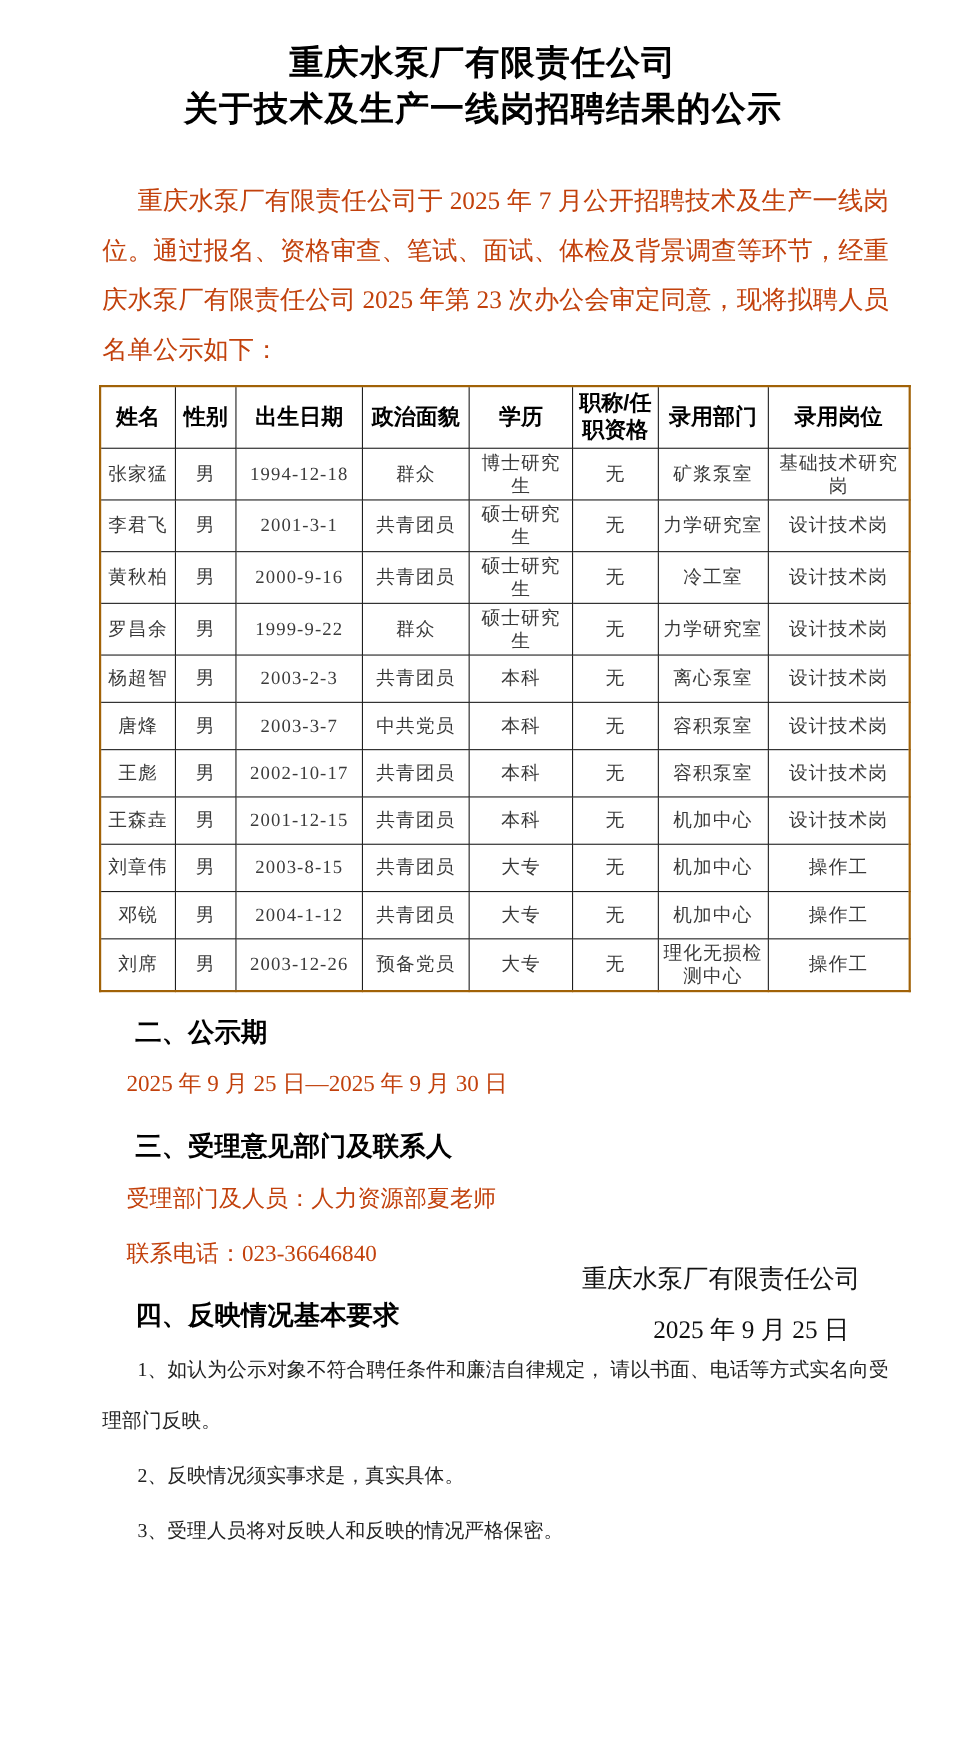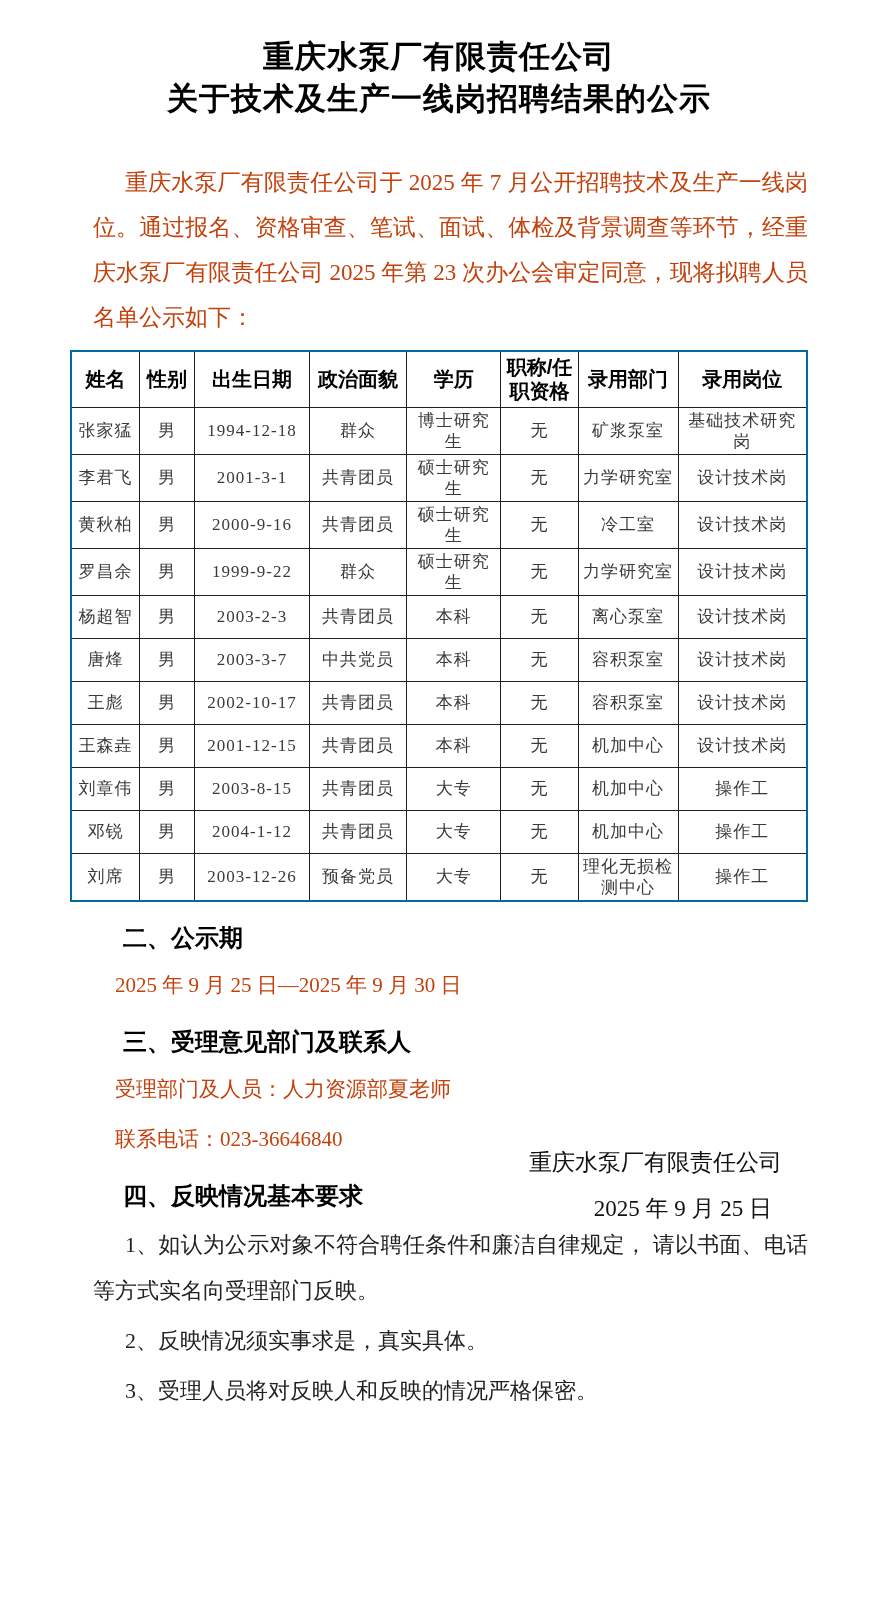--- a/index.html
+++ b/index.html
@@ -45,41 +45,41 @@
   }
   .sec-heading.first { margin-top: 16px; }
   .plain-line {
     margin: 8px 0 8px 45px;
     font-size: 21px;
     line-height: 42px;
     color: #c2410c;
   }
   .req-item {
     margin: 4px 0 0 23px;
-    font-size: 22px;
+    font-size: 18px;
     line-height: 46px;
     text-align: justify;
     text-indent: 32px;
     color: #222;
   }
   table.roster {
     width: 100%;
     border-collapse: collapse;
     margin-top: 10px;
     table-layout: fixed;
   }
   table.roster th, table.roster td {
     border: 1px solid #1f1f1f;
     text-align: center;
     vertical-align: middle;
     padding: 2px 3px;
     box-sizing: border-box;
     overflow: hidden;
   }
-  table.roster { border: 2px solid #0369a1; }
+  table.roster { border: 2px solid #a16207; margin-left: 20px; }
   table.roster th {
     height: 56px;
     font-size: 20px;
     font-weight: bold;
     font-family: "Liberation Sans", "DejaVu Sans", sans-serif;
     color: #000;
     line-height: 24px;
   }
   table.roster td {
     height: 43px;

